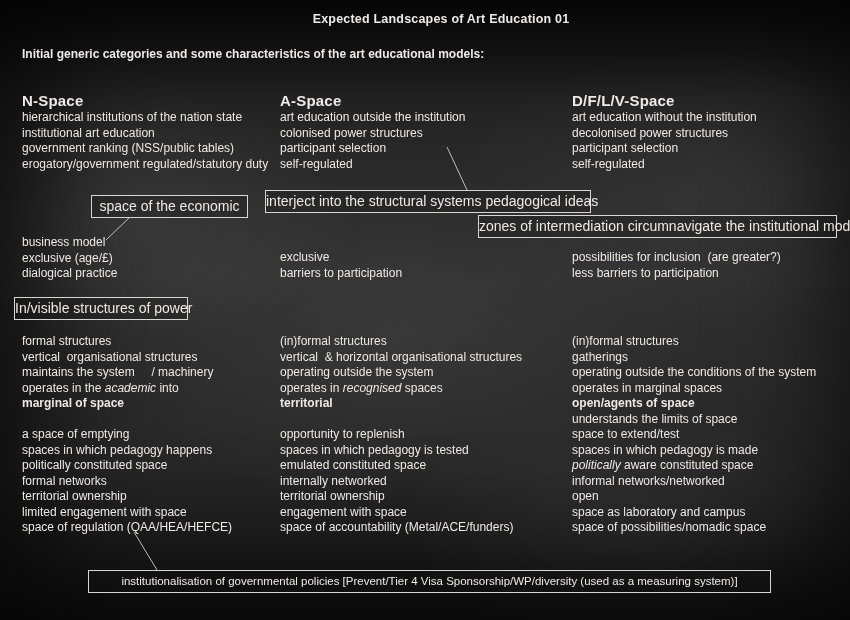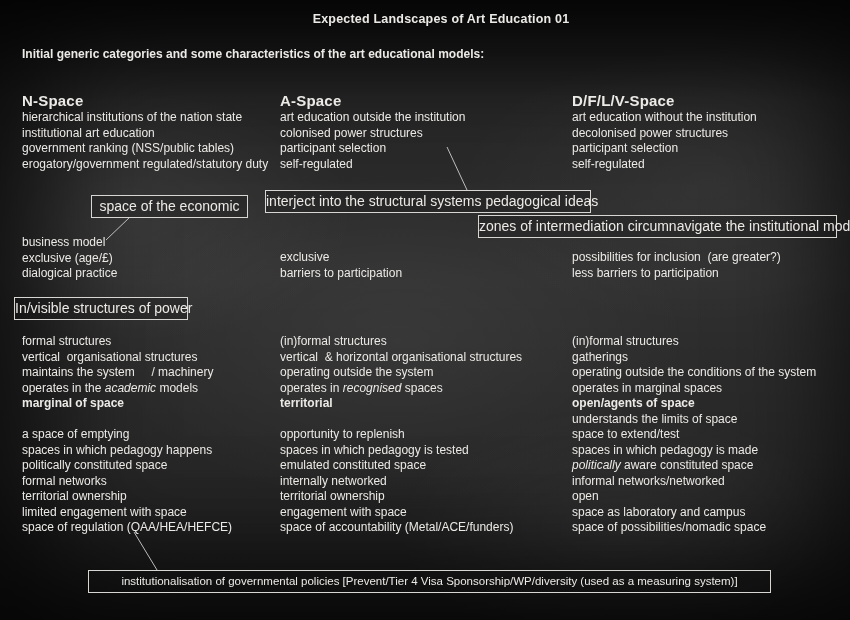--- a/index.html
+++ b/index.html
@@ -104,21 +104,21 @@
     <div class="line">possibilities for inclusion  (are greater?)</div>
     <div class="line">less barriers to participation</div>
   </div>
 
   <div class="box" style="left:14px;top:297px;width:172px">In/visible structures of power</div>
 
   <div class="block" style="left:22px;top:334px">
     <div class="line">formal structures</div>
     <div class="line">vertical  organisational structures</div>
     <div class="line">maintains the system     / machinery</div>
-    <div class="line"><span>operates in the </span><span class="em">academic</span><span> models</span></div>
+    <div class="line"><span>operates in the </span><span class="em">academic</span><span> into</span></div>
     <div class="line bold">marginal of space</div>
   </div>
   <div class="block" style="left:280px;top:334px">
     <div class="line">(in)formal structures</div>
     <div class="line">vertical  &amp; horizontal organisational structures</div>
     <div class="line">operating outside the system</div>
     <div class="line"><span>operates in </span><span class="em">recognised</span><span> spaces</span></div>
     <div class="line bold">territorial</div>
   </div>
   <div class="block" style="left:572px;top:334px">

